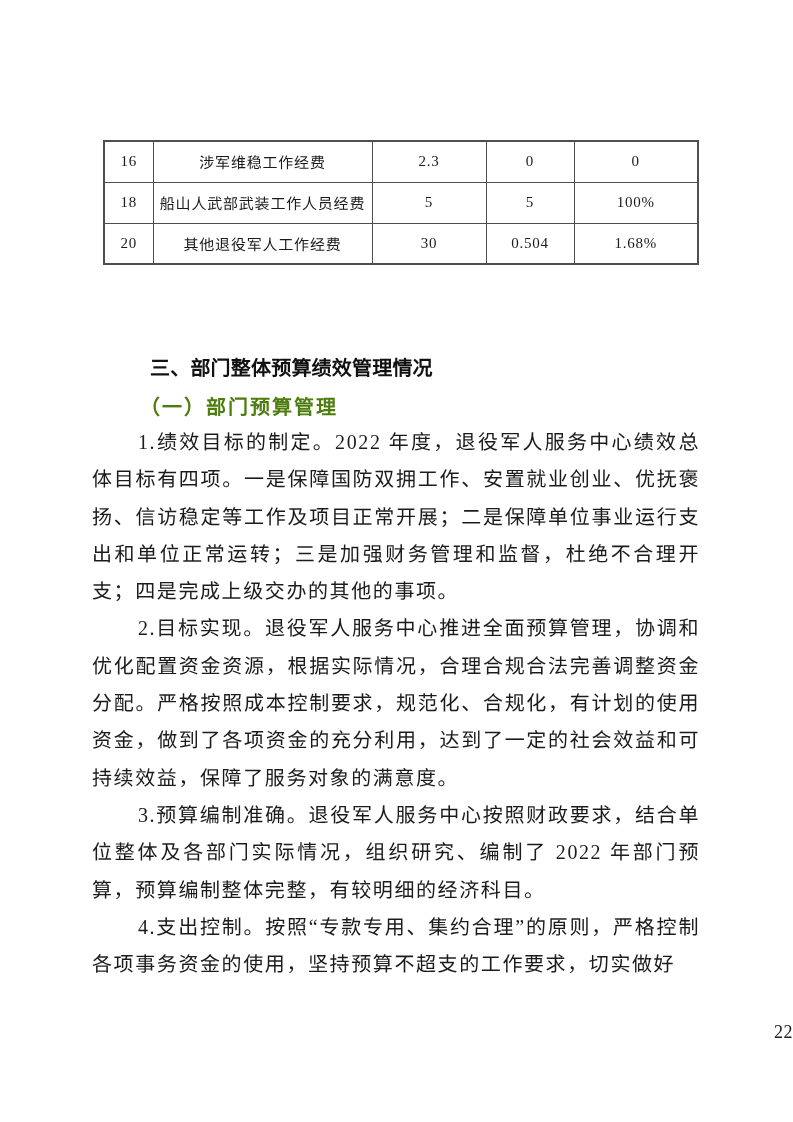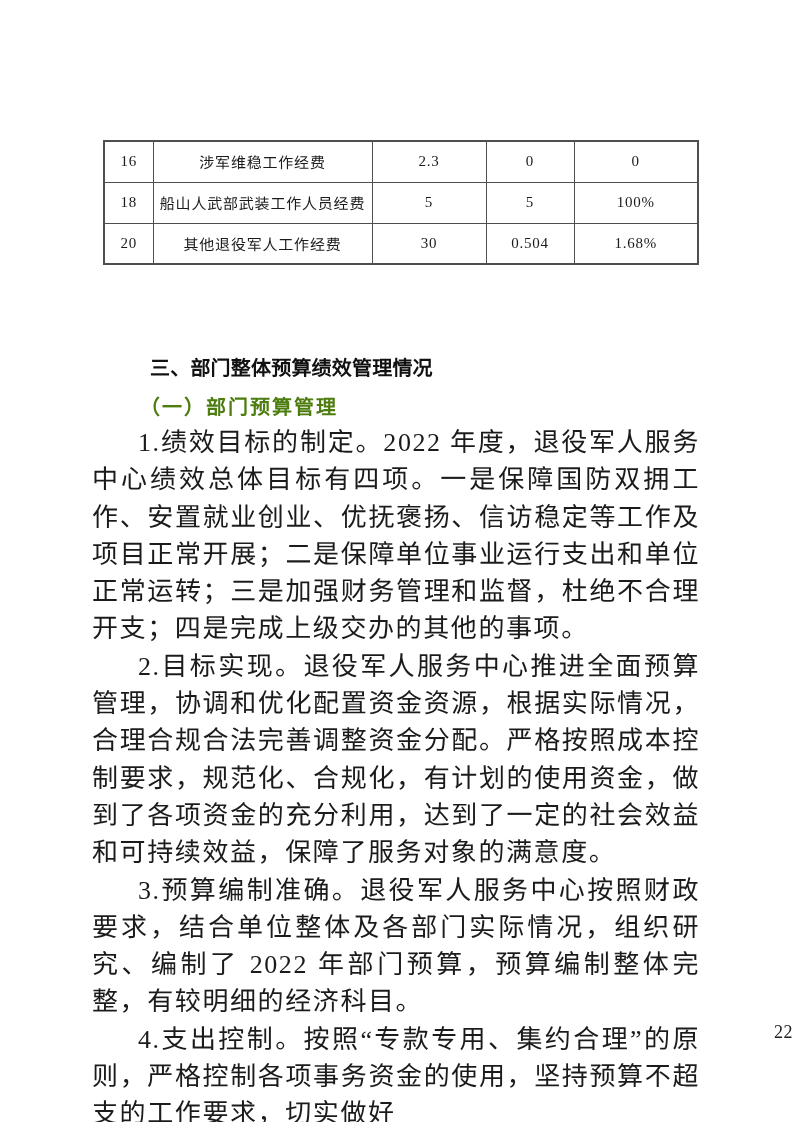--- a/index.html
+++ b/index.html
@@ -66,21 +66,21 @@
     letter-spacing:2px;
     color:#4d7c0f;
   }
   .paragraphs {
     position:absolute;
     top:424px;
     left:0;
     width:608px;
   }
   .paragraphs p {
-    font-size:26px;
+    font-size:20px;
     line-height:37.3px;
     letter-spacing:1.6px;
     text-align:justify;
     text-indent:46px;
     color:#1b1b1b;
   }
   
   .page-number {
     position:absolute;
     top:1022px;

